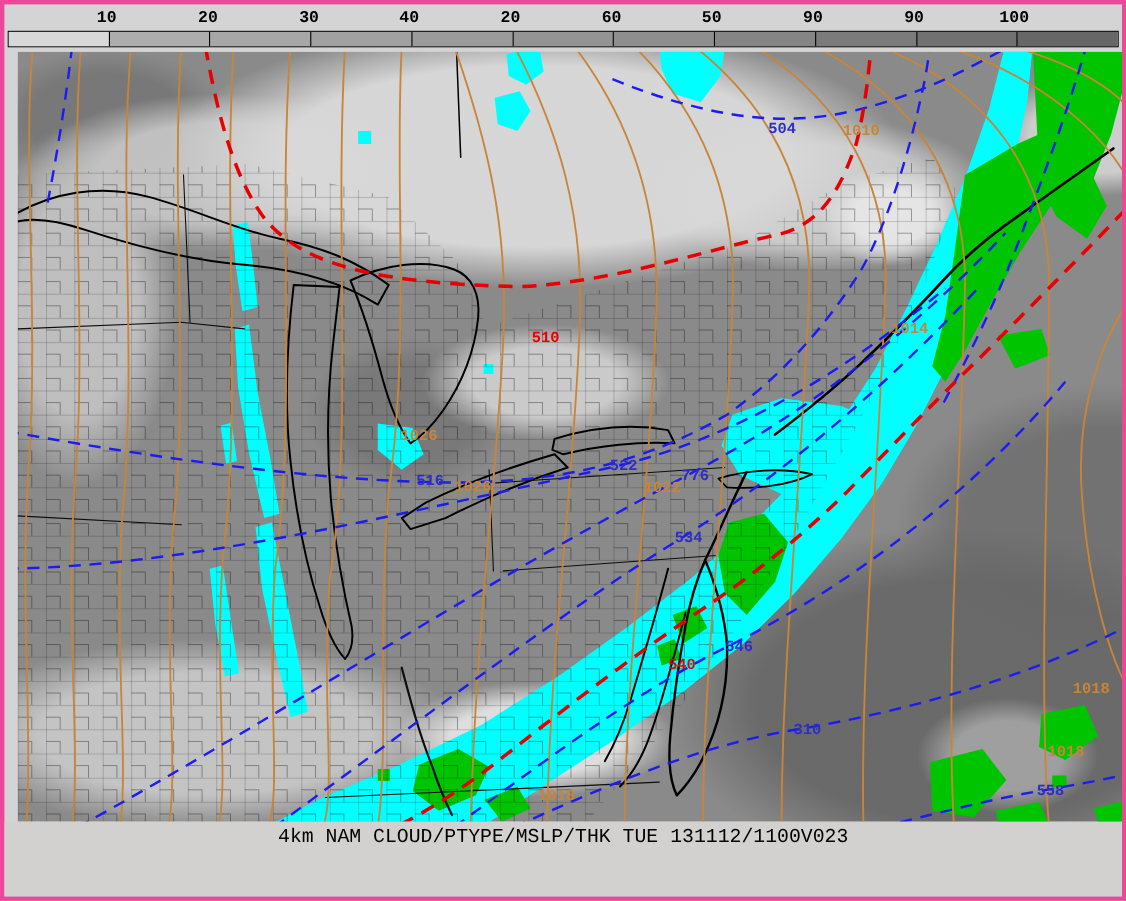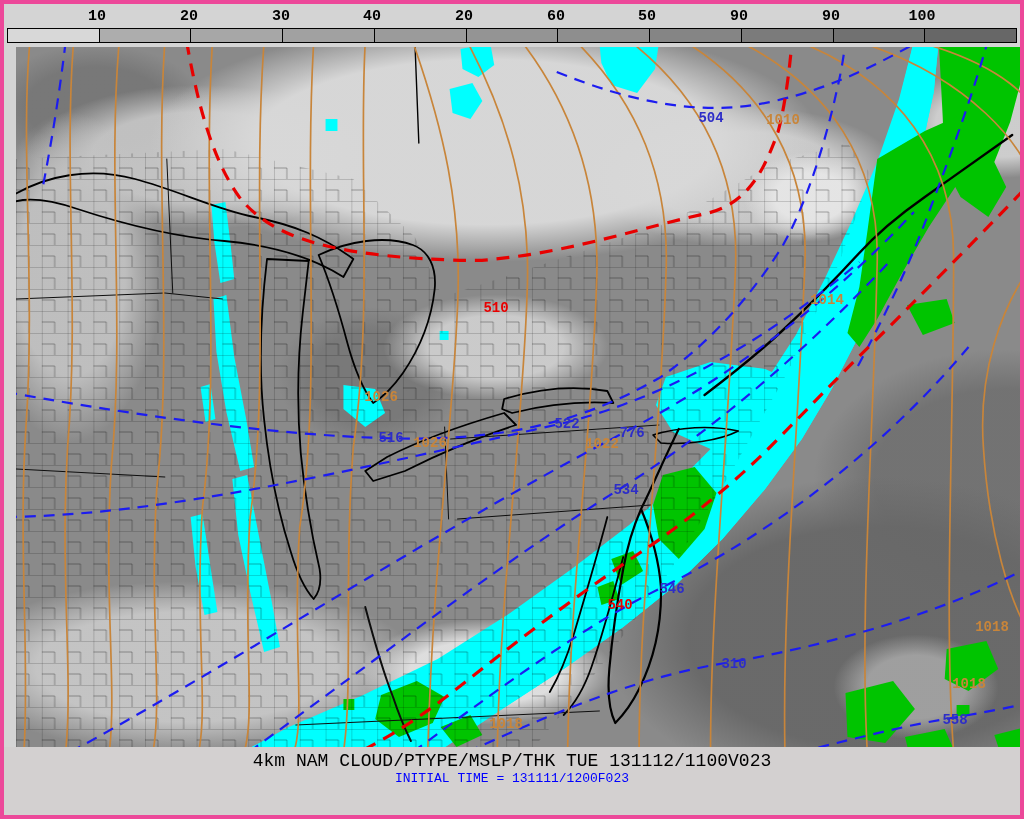--- a/index.html
+++ b/index.html
@@ -203,17 +203,16 @@
       <div class="clabel orange" style="left:365px;top:350px">1026</div>
       <div class="clabel orange" style="left:414px;top:396px">1026</div>
       <div class="clabel orange" style="left:586px;top:397px">1022</div>
       <div class="clabel orange" style="left:490px;top:677px">1018</div>
       <div class="clabel orange" style="left:976px;top:580px">1018</div>
       <div class="clabel orange" style="left:953px;top:637px">1018</div>
     </div>
 
     <div class="caption">
       <div class="cap1">4km NAM CLOUD/PTYPE/MSLP/THK TUE 131112/1100V023</div>
-      <div class="cap2">INITIAL TIME = 131111/1200F023</div>
     </div>
 
   </div>
 </div>
 
 </body></html>

